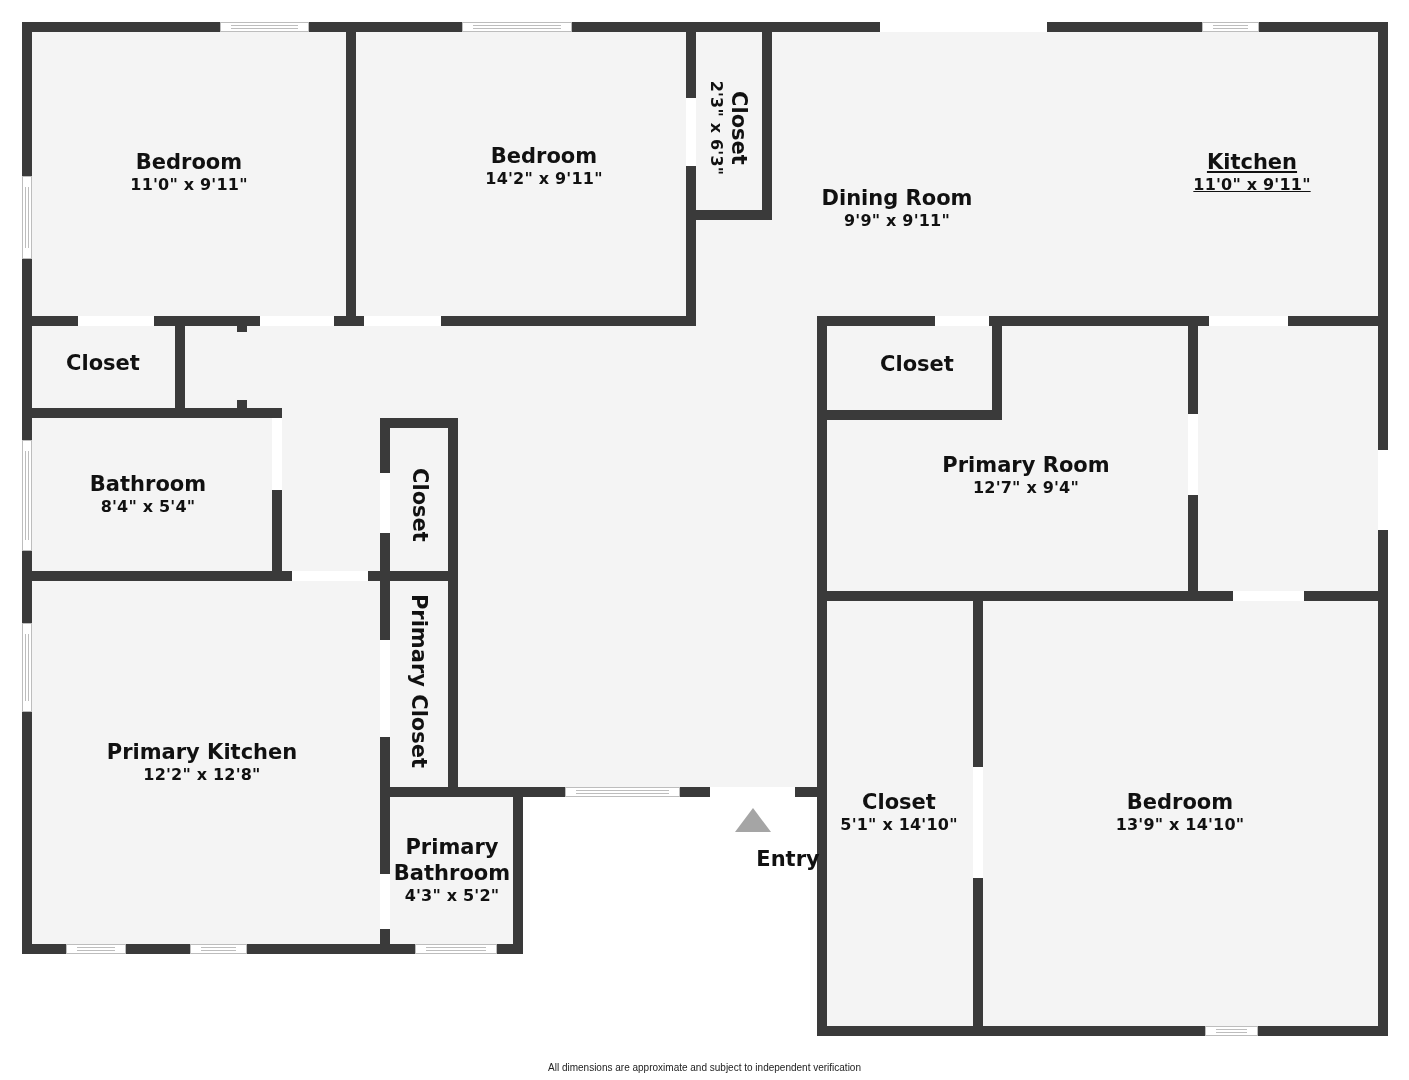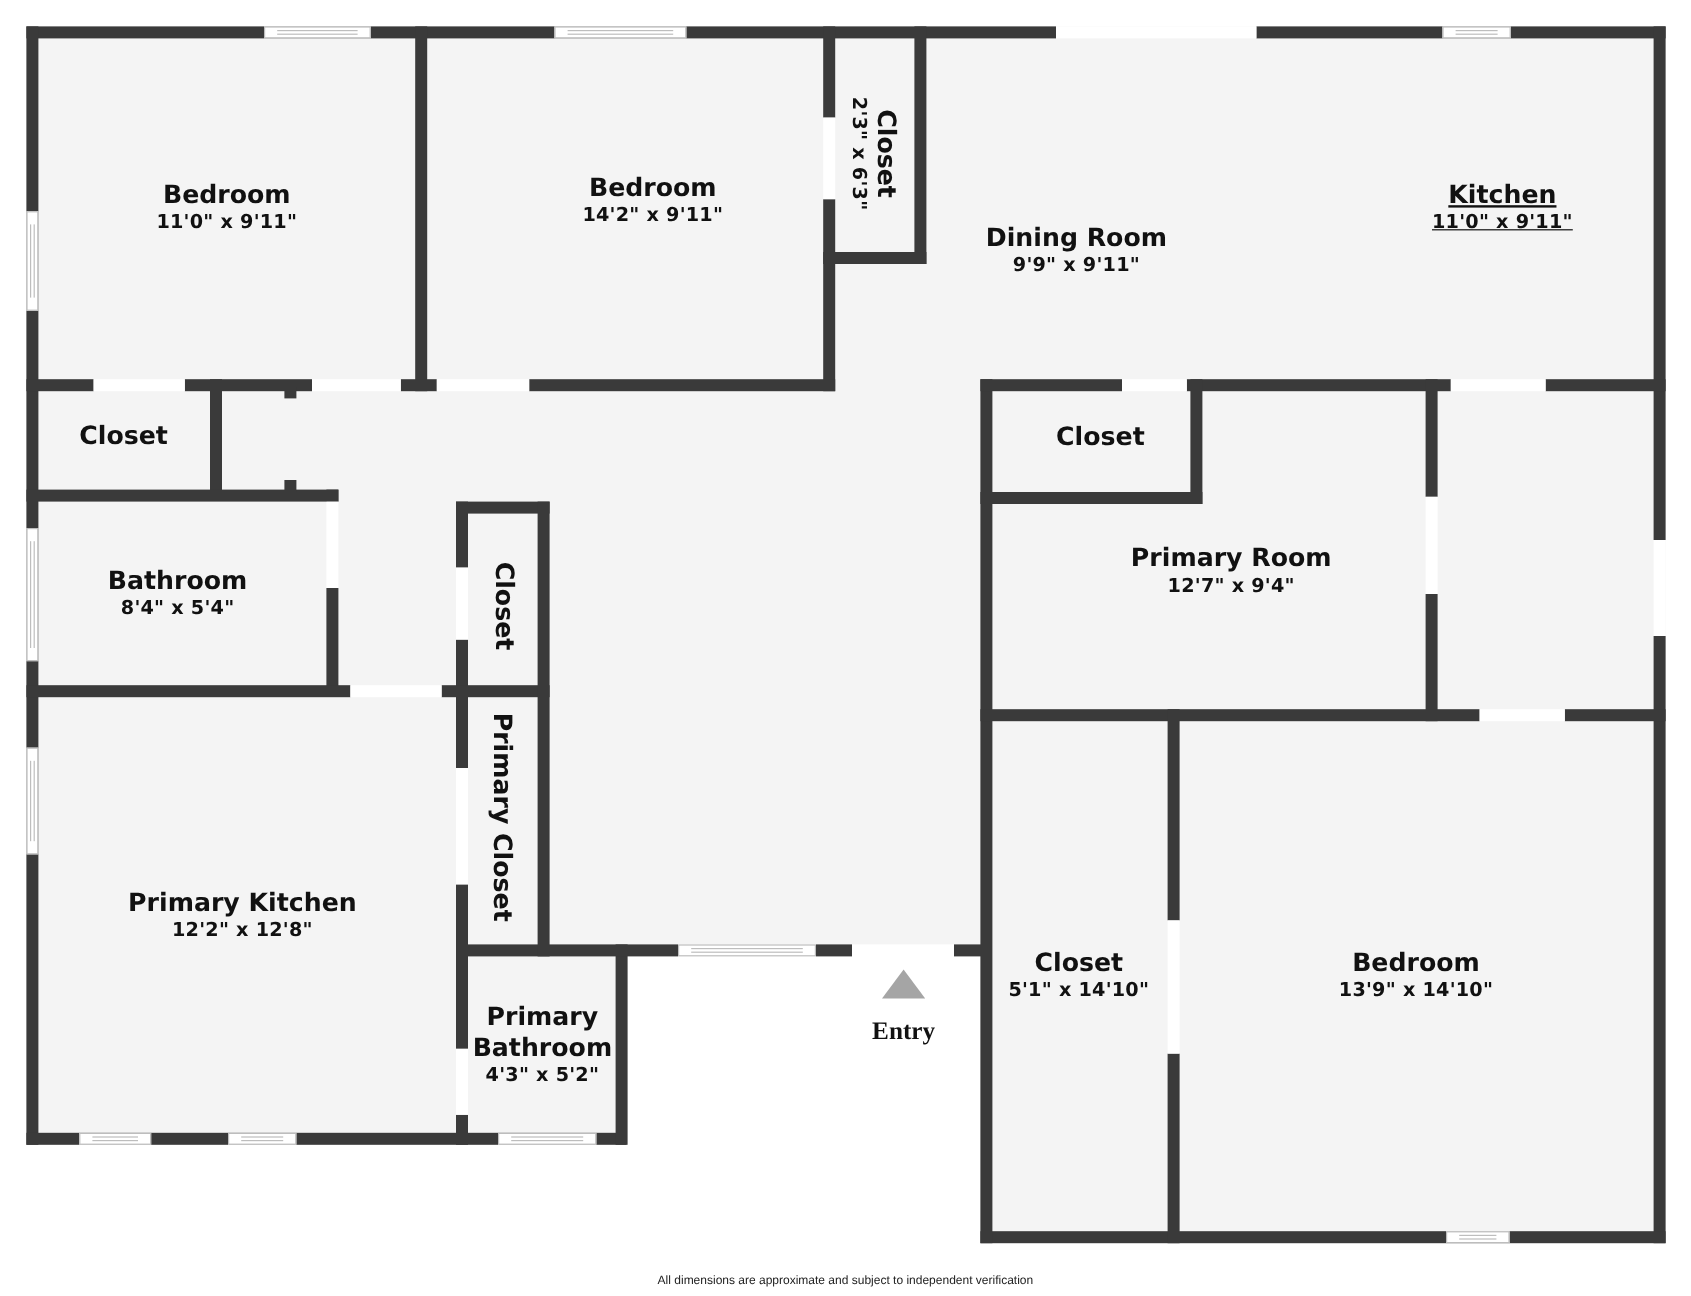--- a/index.html
+++ b/index.html
@@ -173,18 +173,18 @@
   <div class="label" style="left:899px;top:812px;">
     <span class="name">Closet</span>
     <span class="dim">5'1" x 14'10"</span>
   </div>
   <div class="label" style="left:1180px;top:812px;">
     <span class="name">Bedroom</span>
     <span class="dim">13'9" x 14'10"</span>
   </div>
 
   <div class="entry-arrow" style="left:735px;top:808px;"></div>
-  <div class="label" style="left:753px;top:859px;font-family:Liberation Serif, serif;">
+  <div class="label" style="left:788px;top:859px;">
     <span class="name">Entry</span>
   </div>
 
   <div class="footer">All dimensions are approximate and subject to independent verification</div>
 </div>
 
 </body></html>

